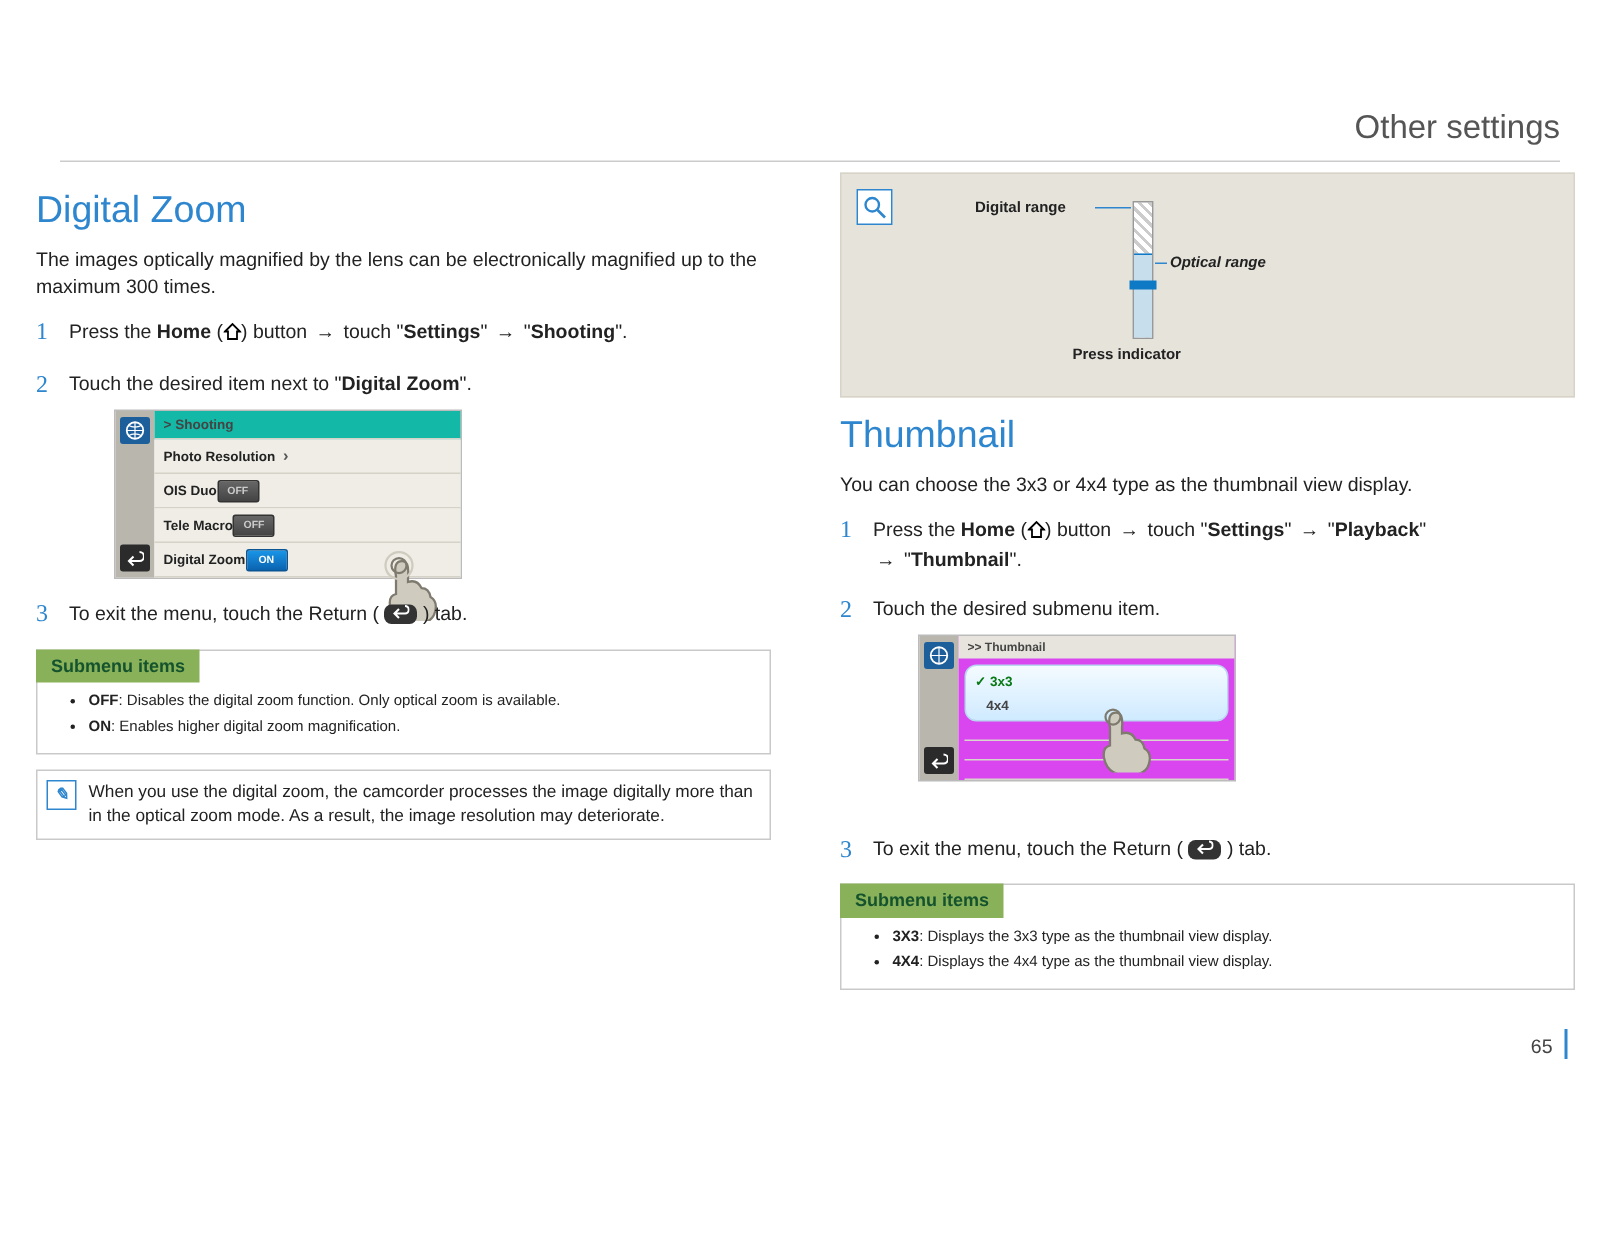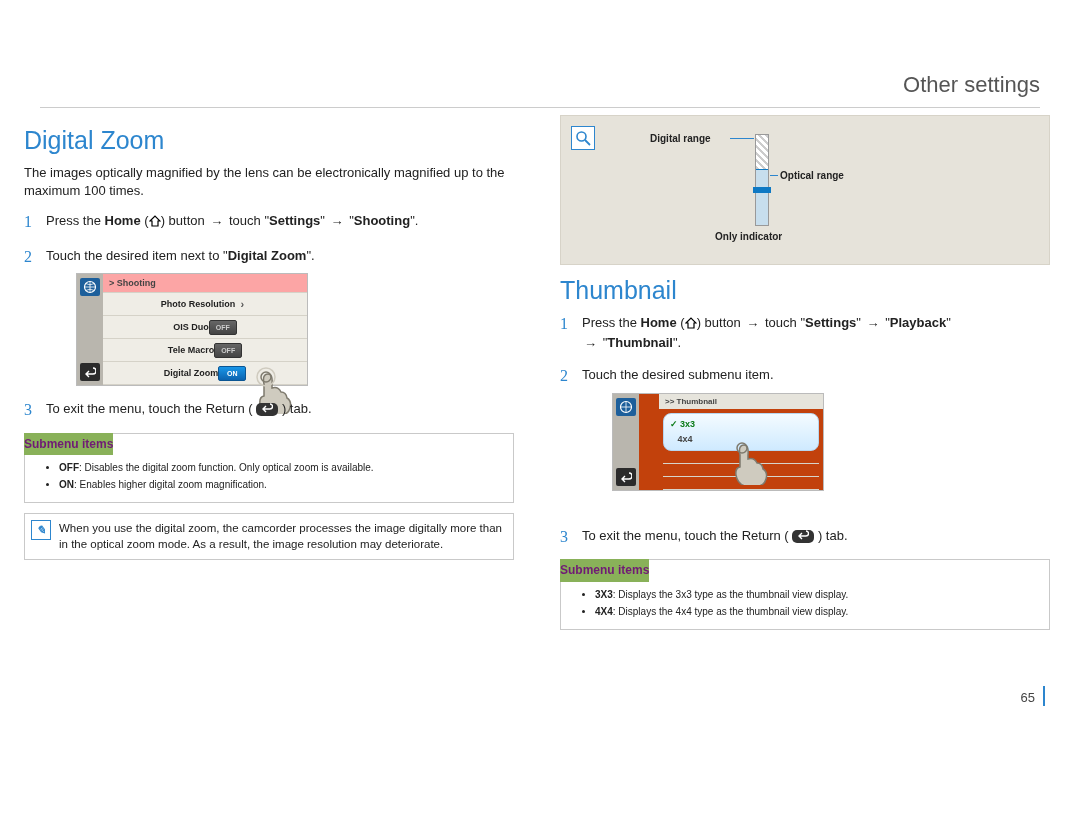--- a/index.html
+++ b/index.html
@@ -112,28 +112,28 @@
     border-radius: 2px;
     display: flex;
     align-items: center;
     justify-content: center;
     color: #fff;
     font-size: 11px;
   }
   .rail-btn.dark { background: #2b2b2b; }
   .device-main { flex:1; font-size:9px; font-weight:bold; }
   .menu-head {
-    background: #fca5a5;
+    background: #14b8a6;
     padding: 3px 6px;
     border-bottom: 1px solid #d5d2c8;
     color:#444;
   }
   .menu-row {
     display:flex;
-    justify-content: center;
+    justify-content: flex-start;
     align-items: center;
     padding: 4px 6px;
     border-bottom: 1px solid #d5d2c8;
     background: #efede6;
     height: 14px;
   }
   .chev {
     width: 14px; text-align:center; color:#555; font-size:11px;
   }
   .toggle {
@@ -187,23 +187,23 @@
   .device-thumb .device-rail { padding-bottom:4px; }
 
   
   .submenu-box {
     border: 1px solid #c9c9c9;
     margin: 12px 0 10px 0;
   }
   .submenu-title {
     display: inline-block;
     background: #89b159;
-    color: #701a75;
+    color: #14532d;
     font-size: 12px;
-    padding: 3px 0;
+    padding: 3px 10px;
     font-weight: bold;
     margin: -1px 0 0 -1px;
   }
   .submenu-box ul {
     margin: 6px 0 10px 20px;
     padding: 0 10px 0 14px;
     font-size: 10px;
   }
   .submenu-box ul li { margin-bottom: 3px; }
 
@@ -282,21 +282,21 @@
     color:#222;
   }
   .zl-digital { left: 45px; top: -2px; }
   .zl-digital::after {
     content:"";
     position:absolute;
     left: 80px; top: 6px;
     width: 24px; height:1px;
     background:#2d86ce;
   }
-  .zl-optical { left: 175px; top: 35px; }
+  .zl-optical { left: 175px; top: 35px; font-style: italic; }
   .zl-optical::before {
     content:"";
     position:absolute;
     left:-10px; top:6px;
     width:8px; height:1px; background:#2d86ce;
   }
   .zl-indicator { left: 110px; top: 96px; }
 
   .page-num {
     position: absolute;
@@ -316,21 +316,21 @@
   }
 </style>
 </head>
 <body>
 
 <div class="page">
   <div class="header-title">Other settings</div>
 
   <div class="col col-left">
     <h2 class="section">Digital Zoom</h2>
-    <p class="intro">The images optically magnified by the lens can be electronically magnified up to the maximum 100 times.</p>
+    <p class="intro">The images optically magnified by the lens can be electronically magnified up to the maximum 300 times.</p>
 
     <ol class="steps">
       <li>
         <span>Press the </span><strong>Home</strong>
         <span>(<span style="display:inline-block;vertical-align:-2px;"><svg width="12" height="12" viewBox="0 0 12 12">
                 <path d="M1 6 L6 1 L11 6 L9 6 L9 11 L3 11 L3 6 Z" fill="none" stroke="#000" stroke-width="1.2"></path>
               </svg></span>)</span>
         <span> button </span><span class="arrow">→</span>
         <span> touch "</span><strong>Settings</strong><span>" </span>
         <span class="arrow">→</span>
@@ -423,26 +423,27 @@
           </svg>
       </div>
       <div class="info-main">
         <div class="zoom-dia">
           <div class="zoom-bar">
             <div class="opt-part"></div>
             <div class="slider"></div>
           </div>
           <div class="zoom-label zl-digital">Digital range</div>
           <div class="zoom-label zl-optical">Optical range</div>
-          <div class="zoom-label zl-indicator">Only indicator</div>
+          <div class="zoom-label zl-indicator">Press indicator</div>
         </div>
       </div>
     </div>
 
     <h2 class="section">Thumbnail</h2>
+    <p class="intro">You can choose the 3x3 or 4x4 type as the thumbnail view display.</p>
 
     <ol class="steps">
       <li>
         <span>Press the </span><strong>Home</strong>
         <span>(<span style="display:inline-block;vertical-align:-2px;"><svg width="12" height="12" viewBox="0 0 12 12">
                 <path d="M1 6 L6 1 L11 6 L9 6 L9 11 L3 11 L3 6 Z" fill="none" stroke="#000" stroke-width="1.2"></path>
               </svg></span>)</span>
         <span> button </span><span class="arrow">→</span>
         <span> touch "</span><strong>Settings</strong><span>" </span>
         <span class="arrow">→</span>
@@ -463,21 +464,21 @@
                     <path d="M1.5 7 H12.5 M7 1.5 V12.5" stroke="#fff" stroke-width="0.8" fill="none"></path>
                   </svg>
               </div>
               <div style="height:48px;"></div>
               <div class="rail-btn dark">
                 <svg width="12" height="12" viewBox="0 0 12 12">
                     <path d="M4 3 L1 6 L4 9 M1.5 6 H8 A3 3 0 0 0 8 0" transform="translate(1 2)" stroke="#fff" stroke-width="1.4" fill="none"></path>
                   </svg>
               </div>
             </div>
-            <div class="device-main" style="background:#c2410c;padding-left:20px;">
+            <div class="device-main" style="background:#d946ef;">
               <div class="thumb-head">&gt;&gt; Thumbnail</div>
               <div class="thumb-card">
                 <div class="sel">✓ <span>3x3</span></div>
                 <div class="opt">&nbsp;&nbsp;&nbsp;<span>4x4</span></div>
               </div>
               <div class="thumb-lines">
                   <div class="l"></div>
                   <div class="l"></div>
                   <div class="l"></div>
                 </div>

